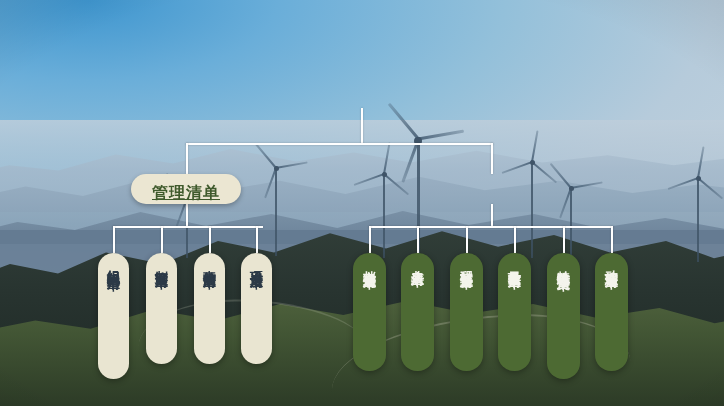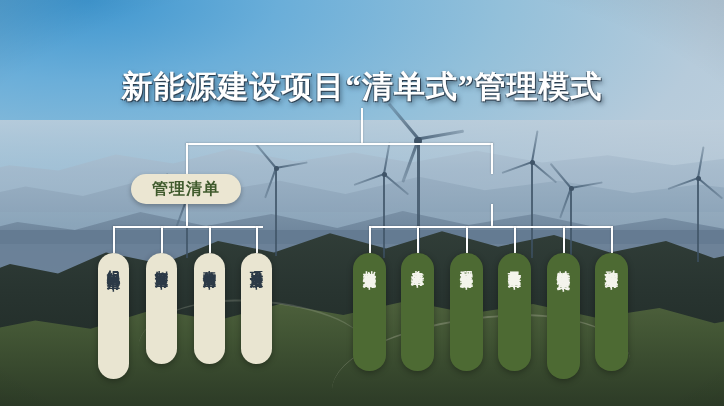--- a/index.html
+++ b/index.html
@@ -102,23 +102,24 @@
     text-shadow:
       1px 1px 0 rgba(40,55,70,.85),
       -1px 1px 0 rgba(40,55,70,.55),
       2px 3px 5px rgba(20,35,50,.55);
     white-space:nowrap;
   }
 
   
   .hpill{
     position:absolute;height:30px;border-radius:15px;
-    display:flex;align-items:center;justify-content:center;
+    display:flex;align-items:flex-end;justify-content:center;
     font-size:16px;font-weight:bold;letter-spacing:1px;
     box-shadow:0 2px 5px rgba(0,0,0,.28);
+    text-decoration:underline;
   }
   .hpill.cream{background:#ebe6d2;color:#3f5a2c;}
   .hpill.green{background:#4e6b31;color:#ffffff;}
 
   
   .vpill{
     position:absolute;border-radius:16px;
     display:flex;align-items:flex-start;justify-content:center;
     padding-top:7px;
     box-shadow:0 2px 6px rgba(0,0,0,.32);
@@ -217,21 +218,20 @@
 
   <div class="line vline" style="left:491px;top:204px;height:23px;"></div>
   <div class="line hline" style="left:369px;top:226px;width:244px;"></div>
   <div class="line vline" style="left:369px;top:226px;height:27px;"></div>
   <div class="line vline" style="left:417px;top:226px;height:27px;"></div>
   <div class="line vline" style="left:466px;top:226px;height:27px;"></div>
   <div class="line vline" style="left:514px;top:226px;height:27px;"></div>
   <div class="line vline" style="left:563px;top:226px;height:27px;"></div>
   <div class="line vline" style="left:611px;top:226px;height:27px;"></div>
 
-  <div id="title">新能源建设项目“清单式”管理模式</div>
 
   <div class="hpill cream" style="left:131px;top:174px;width:110px;">
     <span>管理清单</span>
   </div>
 
   <div class="vpill cream" style="left:98px;top:253px;width:31px;height:126px;">
     <span class="vtxt">组织机构网络清单</span>
   </div>
   <div class="vpill cream" style="left:146px;top:253px;width:31px;height:111px;">
     <span class="vtxt">制度管理清单</span>

